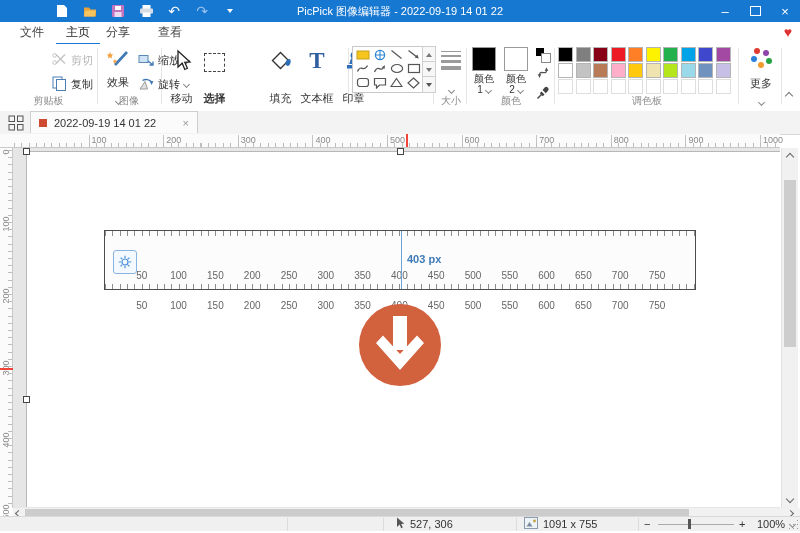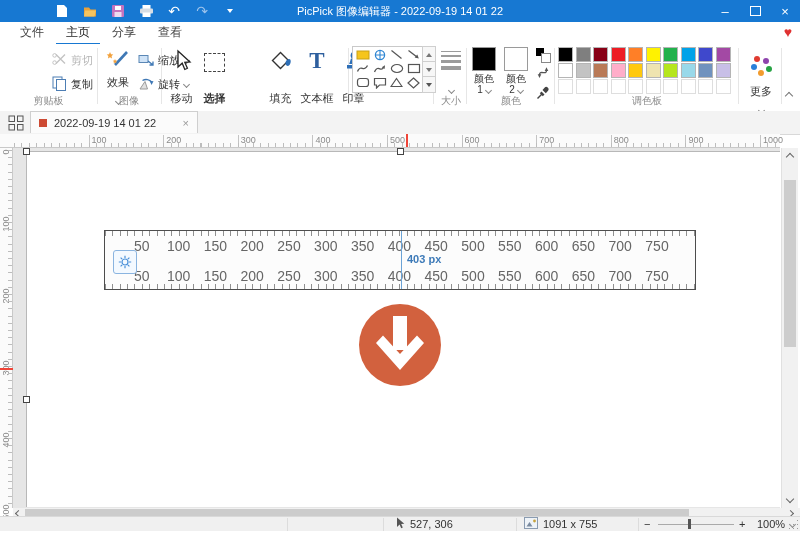--- a/index.html
+++ b/index.html
@@ -69,21 +69,21 @@
   
   .viewport{position:absolute;left:13px;top:148px;width:767px;height:360px;background:#e6e6e6;}
   .canvas{position:absolute;left:26px;top:151px;width:754px;height:356px;background:#fff;border-left:1px solid #b8b8b8;border-top:1px solid #b8b8b8;box-sizing:border-box;}
   .handle{position:absolute;width:7px;height:7px;background:#fff;border:1px solid #444;box-sizing:border-box;z-index:5;}
   
   .rw{position:absolute;left:104px;top:230px;width:592px;height:60px;background:#fcfcfc;border:1px solid #4d4d4d;box-sizing:border-box;z-index:2;}
   .rw-ticks-top,.rw-ticks-bot{position:absolute;left:0;right:0;height:5px;
       background:repeating-linear-gradient(to right,#8f8f8f 0 1px,transparent 1px 7.36px);}
   .rw-ticks-top{top:0;}
   .rw-ticks-bot{bottom:0;}
-  .rwnum{position:absolute;transform:translateX(-50%);font-size:14px;color:#666;}
+  .rwnum{position:absolute;transform:translateX(-50%);font-size:10px;color:#666;margin-top:32px;}
   .rwline{position:absolute;top:0;bottom:0;width:1px;background:#6ba3d6;}
   .rwmeas{position:absolute;font-size:11px;color:#3d7ab8;font-weight:bold;}
   .rwgear{position:absolute;left:8px;top:19px;width:22px;height:22px;border:1px solid #8ab4e0;border-radius:3px;background:#f3f9ff;display:flex;align-items:center;justify-content:center;}
   
   .vsb{position:absolute;left:781px;top:148px;width:17px;height:360px;background:#f1f1f1;border-left:1px solid #e0e0e0;box-sizing:border-box;}
   .vsb .thumb{position:absolute;left:2px;width:12px;top:32px;height:167px;background:#cdcdcd;}
   .vsb .arr{position:absolute;left:0;width:16px;height:16px;display:flex;align-items:center;justify-content:center;}
   .hsb{position:absolute;left:13px;top:508px;width:787px;height:10px;background:#f1f1f1;}
   .hsb .thumb{position:absolute;left:12px;top:1px;width:664px;height:8px;background:#cccccc;}
   .hsb .arr{position:absolute;top:0;width:11px;height:10px;display:flex;align-items:center;justify-content:center;}
@@ -142,21 +142,21 @@
       <div class="winbtn">
           <span class="maxbox"></span>
         </div>
       <div class="winbtn">×</div>
     </div>
   </div>
 
   <div class="tabsrow">
     <div class="rtab" style="left:10px;width:44px">文件</div>
     <div class="rtab active" style="left:56px;width:44px">主页</div>
-    <div class="rtab" style="left:102px;width:44px">分享</div>
+    <div class="rtab" style="left:96px;width:44px">分享</div>
     <div class="rtab" style="left:148px;width:44px">查看</div>
   </div>
   <div class="heart">♥</div>
 
   <div class="ribbon">
     <div class="gsep" style="left:97px"></div>
     <div class="gsep" style="left:161px"></div>
     <div class="gsep" style="left:348px"></div>
     <div class="gsep" style="left:433px"></div>
     <div class="gsep" style="left:466px"></div>
@@ -387,21 +387,21 @@
         <div class="sw empty" style="left: 35px; top: 32px;"></div>
         <div class="sw empty" style="left: 52.5px; top: 32px;"></div>
         <div class="sw empty" style="left: 70px; top: 32px;"></div>
         <div class="sw empty" style="left: 87.5px; top: 32px;"></div>
         <div class="sw empty" style="left: 105px; top: 32px;"></div>
         <div class="sw empty" style="left: 122.5px; top: 32px;"></div>
         <div class="sw empty" style="left: 140px; top: 32px;"></div>
         <div class="sw empty" style="left: 157.5px; top: 32px;"></div>
       </div>
     <div class="glabel" style="left:556px;width:182px">调色板</div>
-    <div style="position:absolute;left:744px;top:10px;width:34px;text-align:center">
+    <div style="position:absolute;left:744px;top:2px;width:34px;text-align:center">
       <div>
         <svg width="26" height="24">
             <circle cx="9" cy="5" r="3" fill="#e03c31"></circle>
             <circle cx="18" cy="7" r="3" fill="#8e44ad"></circle>
             <circle cx="6" cy="13" r="3" fill="#2980d9"></circle>
             <circle cx="21" cy="15" r="3" fill="#27a344"></circle>
             <circle cx="13" cy="19" r="3" fill="#f29b2d"></circle>
           </svg>
       </div>
       <div class="blabel">更多</div>

